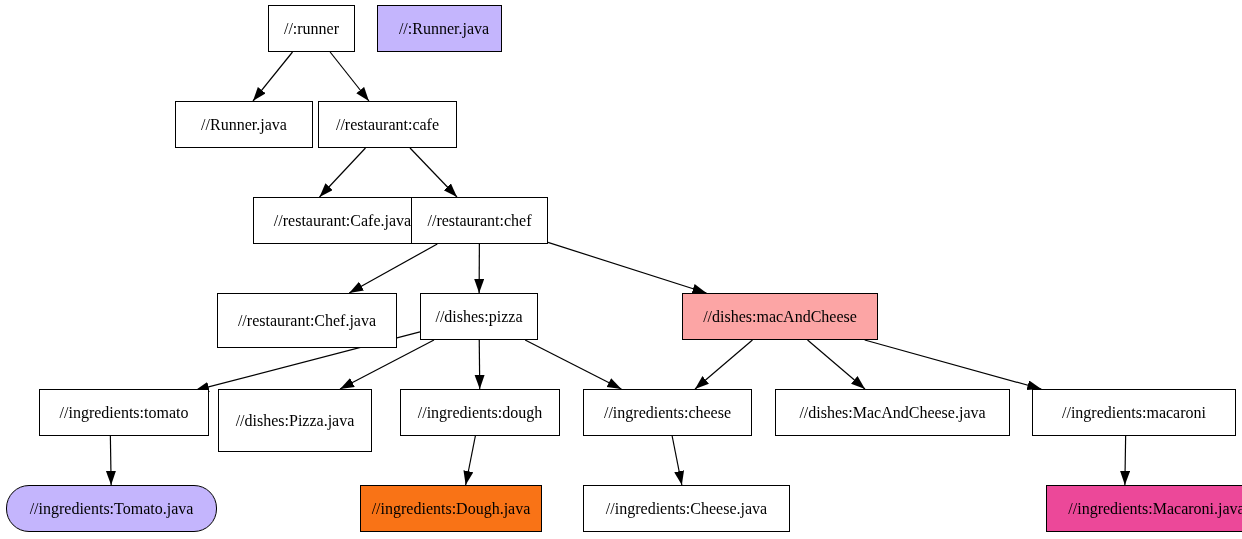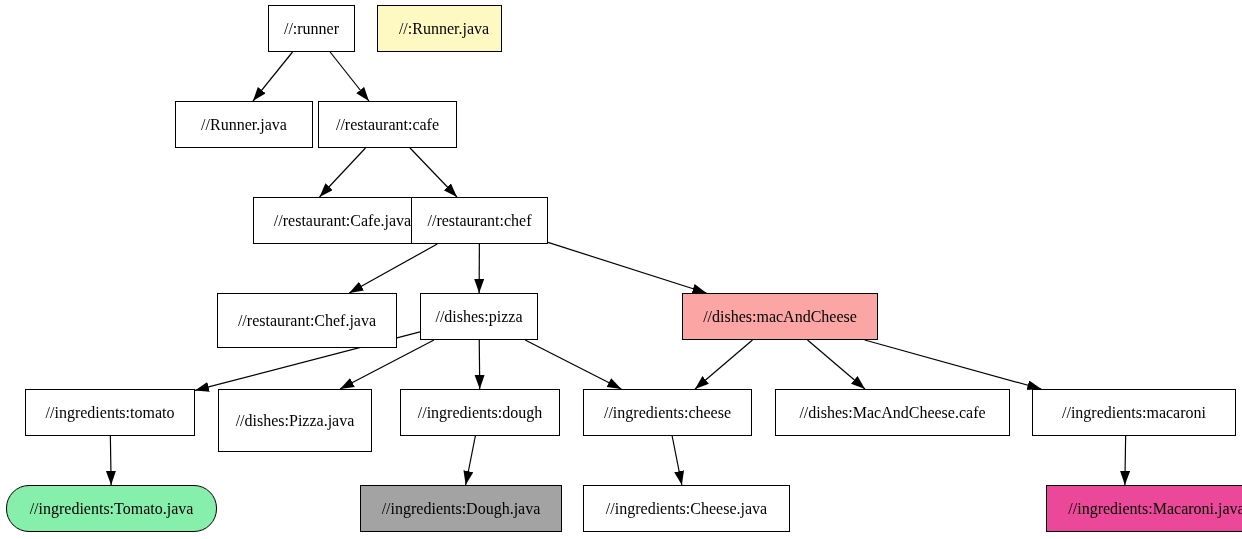--- a/index.html
+++ b/index.html
@@ -71,21 +71,21 @@
         <line x1="110.3671875" y1="436" x2="111.1328125" y2="485" class="edge-line" stroke="#000000" marker-end="url(#arrowhead)"></line>
         <line x1="475.3489583333333" y1="436" x2="465.6510416666667" y2="485" class="edge-line" stroke="#000000" marker-end="url(#arrowhead)"></line>
         <line x1="672.1510416666666" y1="436" x2="681.8489583333334" y2="485" class="edge-line" stroke="#000000" marker-end="url(#arrowhead)"></line>
         <line x1="1125.6328125" y1="436" x2="1124.8671875" y2="485" class="edge-line" stroke="#000000" marker-end="url(#arrowhead)"></line>
       </g>
   </svg>
   <div id="node-layer">
       <div class="node" style="left: 268px; top: 5px; width: 87px; height: 47px; background: rgb(255, 255, 255); border-color: rgb(0, 0, 0);">
         <span class="node-label" style="color: rgb(0, 0, 0);">//:runner</span>
       </div>
-      <div class="node" style="left: 377px; top: 5px; width: 125px; height: 47px; background: #fef9c3; border-color: rgb(0, 0, 0); padding-left: 9px;">
+      <div class="node" style="left: 377px; top: 5px; width: 125px; height: 47px; background: #c4b5fd; border-color: rgb(0, 0, 0); padding-left: 9px;">
         <span class="node-label" style="color: rgb(0, 0, 0);">//:Runner.java</span>
       </div>
       <div class="node" style="left: 175px; top: 101px; width: 138px; height: 47px; background: rgb(255, 255, 255); border-color: rgb(0, 0, 0);">
         <span class="node-label" style="color: rgb(0, 0, 0);">//Runner.java</span>
       </div>
       <div class="node" style="left: 318px; top: 101px; width: 139px; height: 47px; background: rgb(255, 255, 255); border-color: rgb(0, 0, 0);">
         <span class="node-label" style="color: rgb(0, 0, 0);">//restaurant:cafe</span>
       </div>
       <div class="node" style="left: 208px; top: 197px; width: 179px; height: 47px; background: rgb(255, 255, 255); border-color: rgb(0, 0, 0); margin-left: 45px;">
         <span class="node-label" style="color: rgb(0, 0, 0);">//restaurant:Cafe.java</span>
@@ -95,42 +95,42 @@
       </div>
       <div class="node" style="left: 217px; top: 293px; width: 180px; height: 55px; background: rgb(255, 255, 255); border-color: rgb(0, 0, 0);">
         <span class="node-label" style="color: rgb(0, 0, 0);">//restaurant:Chef.java</span>
       </div>
       <div class="node" style="left: 420px; top: 293px; width: 118px; height: 47px; background: rgb(255, 255, 255); border-color: rgb(0, 0, 0);">
         <span class="node-label" style="color: rgb(0, 0, 0);">//dishes:pizza</span>
       </div>
       <div class="node" style="left: 682px; top: 293px; width: 196px; height: 47px; background: #fca5a5; border-color: rgb(0, 0, 0);">
         <span class="node-label" style="color: rgb(0, 0, 0);">//dishes:macAndCheese</span>
       </div>
-      <div class="node" style="left: 25px; top: 389px; width: 170px; height: 47px; background: rgb(255, 255, 255); border-color: rgb(0, 0, 0);">
+      <div class="node" style="left: 39px; top: 389px; width: 170px; height: 47px; background: rgb(255, 255, 255); border-color: rgb(0, 0, 0);">
         <span class="node-label" style="color: rgb(0, 0, 0);">//ingredients:tomato</span>
       </div>
       <div class="node" style="left: 218px; top: 389px; width: 154px; height: 63px; background: rgb(255, 255, 255); border-color: rgb(0, 0, 0);">
         <span class="node-label" style="color: rgb(0, 0, 0);">//dishes:Pizza.java</span>
       </div>
       <div class="node" style="left: 400px; top: 389px; width: 160px; height: 47px; background: rgb(255, 255, 255); border-color: rgb(0, 0, 0);">
         <span class="node-label" style="color: rgb(0, 0, 0);">//ingredients:dough</span>
       </div>
       <div class="node" style="left: 583px; top: 389px; width: 169px; height: 47px; background: rgb(255, 255, 255); border-color: rgb(0, 0, 0);">
         <span class="node-label" style="color: rgb(0, 0, 0);">//ingredients:cheese</span>
       </div>
       <div class="node" style="left: 775px; top: 389px; width: 235px; height: 47px; background: rgb(255, 255, 255); border-color: rgb(0, 0, 0);">
-        <span class="node-label" style="color: rgb(0, 0, 0);">//dishes:MacAndCheese.cafe</span>
+        <span class="node-label" style="color: rgb(0, 0, 0);">//dishes:MacAndCheese.java</span>
       </div>
       <div class="node" style="left: 1032px; top: 389px; width: 204px; height: 47px; background: rgb(255, 255, 255); border-color: rgb(0, 0, 0);">
         <span class="node-label" style="color: rgb(0, 0, 0);">//ingredients:macaroni</span>
       </div>
-      <div class="node" style="left: 6px; top: 485px; width: 211px; height: 47px; background: #86efac; border-color: rgb(0, 0, 0); border-radius: 23px;">
+      <div class="node" style="left: 6px; top: 485px; width: 211px; height: 47px; background: #c4b5fd; border-color: rgb(0, 0, 0); border-radius: 23px;">
         <span class="node-label" style="color: rgb(0, 0, 0);">//ingredients:Tomato.java</span>
       </div>
-      <div class="node" style="left: 360px; top: 485px; width: 202px; height: 47px; background: #a3a3a3; border-color: rgb(0, 0, 0);">
+      <div class="node" style="left: 360px; top: 485px; width: 182px; height: 47px; background: #f97316; border-color: rgb(0, 0, 0);">
         <span class="node-label" style="color: rgb(0, 0, 0);">//ingredients:Dough.java</span>
       </div>
       <div class="node" style="left: 583px; top: 485px; width: 207px; height: 47px; background: rgb(255, 255, 255); border-color: rgb(0, 0, 0);">
         <span class="node-label" style="color: rgb(0, 0, 0);">//ingredients:Cheese.java</span>
       </div>
       <div class="node" style="left: 1014px; top: 485px; width: 221px; height: 47px; background: #ec4899; border-color: rgb(0, 0, 0); margin-left: 32px;">
         <span class="node-label" style="color: rgb(0, 0, 0);">//ingredients:Macaroni.java</span>
       </div>
     </div>
 </div>

